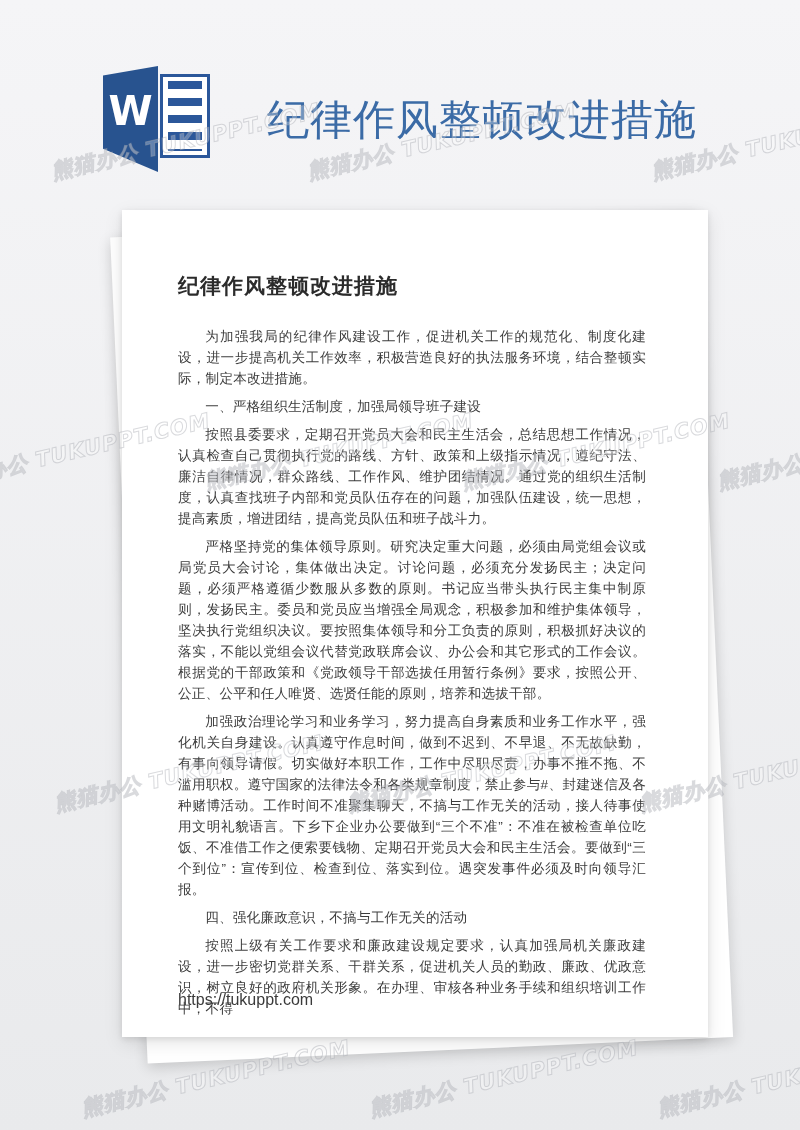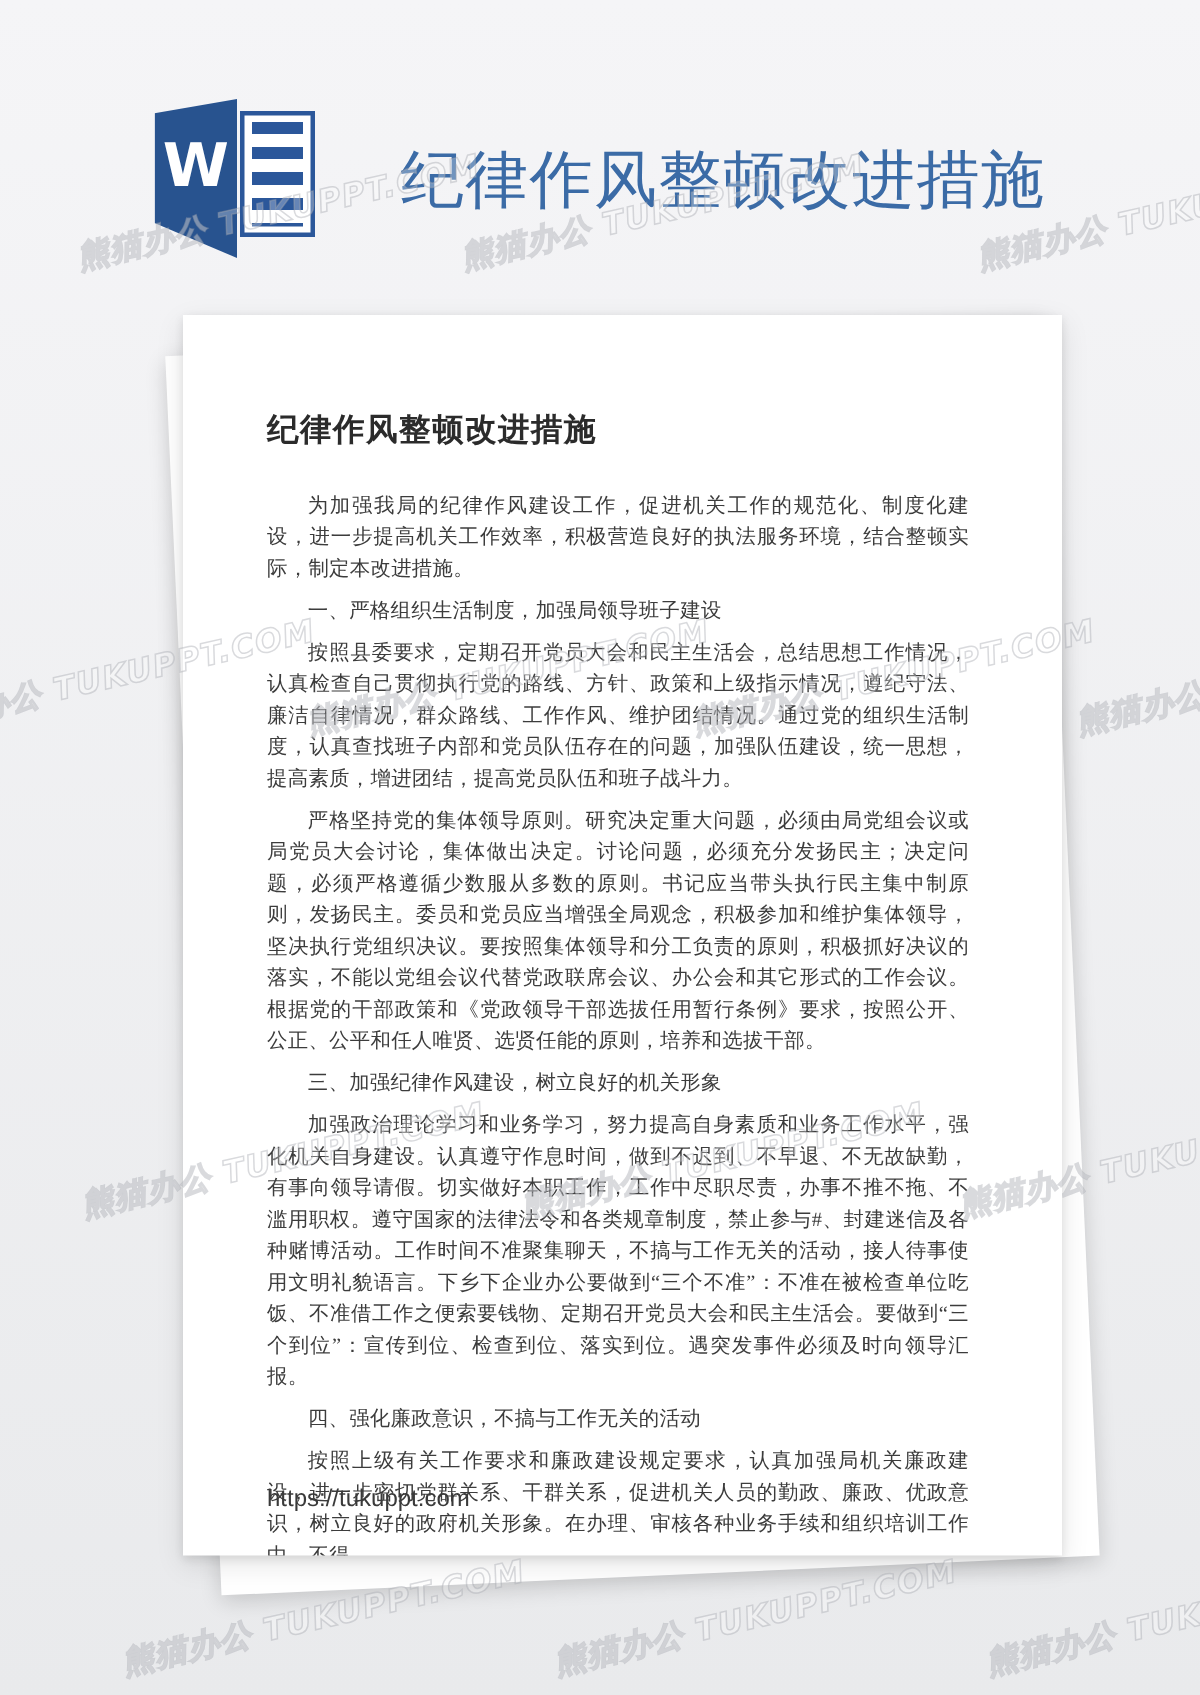--- a/index.html
+++ b/index.html
@@ -105,21 +105,21 @@
   .doc-title {
     margin: 0 0 26px 0;
     font-family: "Liberation Serif", "DejaVu Serif", serif;
     font-size: 21px;
     font-weight: 600;
     letter-spacing: 1px;
     color: #2b2b2b;
   }
   .doc-body p {
     margin: 0 0 7px 0;
-    font-family: Liberation Serif, serif;
+    font-family: Liberation Sans, sans-serif;
     font-size: 13.6px;
     line-height: 21px;
     color: var(--body-text, #3c3c3c);
     text-align: justify;
     text-indent: 2em;
     letter-spacing: 0.2px;
   }
   .doc-footer-url {
     position: absolute;
     left: 56px;
@@ -168,21 +168,20 @@
 
 <div class="back-page"></div>
 
 <article class="document-page">
   <h2 class="doc-title">纪律作风整顿改进措施</h2>
   <div class="doc-body" id="doc-body">
       <p>为加强我局的纪律作风建设工作，促进机关工作的规范化、制度化建设，进一步提高机关工作效率，积极营造良好的执法服务环境，结合整顿实际，制定本改进措施。</p>
       <p>一、严格组织生活制度，加强局领导班子建设</p>
       <p>按照县委要求，定期召开党员大会和民主生活会，总结思想工作情况，认真检查自己贯彻执行党的路线、方针、政策和上级指示情况，遵纪守法、廉洁自律情况，群众路线、工作作风、维护团结情况。通过党的组织生活制度，认真查找班子内部和党员队伍存在的问题，加强队伍建设，统一思想，提高素质，增进团结，提高党员队伍和班子战斗力。</p>
       <p>严格坚持党的集体领导原则。研究决定重大问题，必须由局党组会议或局党员大会讨论，集体做出决定。讨论问题，必须充分发扬民主；决定问题，必须严格遵循少数服从多数的原则。书记应当带头执行民主集中制原则，发扬民主。委员和党员应当增强全局观念，积极参加和维护集体领导，坚决执行党组织决议。要按照集体领导和分工负责的原则，积极抓好决议的落实，不能以党组会议代替党政联席会议、办公会和其它形式的工作会议。根据党的干部政策和《党政领导干部选拔任用暂行条例》要求，按照公开、公正、公平和任人唯贤、选贤任能的原则，培养和选拔干部。</p>
-      <p>三、加强纪律作风建设，树立良好的机关形象</p>
       <p>加强政治理论学习和业务学习，努力提高自身素质和业务工作水平，强化机关自身建设。认真遵守作息时间，做到不迟到、不早退、不无故缺勤，有事向领导请假。切实做好本职工作，工作中尽职尽责，办事不推不拖、不滥用职权。遵守国家的法律法令和各类规章制度，禁止参与#、封建迷信及各种赌博活动。工作时间不准聚集聊天，不搞与工作无关的活动，接人待事使用文明礼貌语言。下乡下企业办公要做到“三个不准”：不准在被检查单位吃饭、不准借工作之便索要钱物、定期召开党员大会和民主生活会。要做到“三个到位”：宣传到位、检查到位、落实到位。遇突发事件必须及时向领导汇报。</p>
       <p>四、强化廉政意识，不搞与工作无关的活动</p>
       <p>按照上级有关工作要求和廉政建设规定要求，认真加强局机关廉政建设，进一步密切党群关系、干群关系，促进机关人员的勤政、廉政、优政意识，树立良好的政府机关形象。在办理、审核各种业务手续和组织培训工作中，不得</p>
     </div>
   <div class="doc-footer-url">https://tukuppt.com</div>
 </article>
 
 <div class="watermark-layer" id="watermark-layer">
     <span class="watermark" style="left: 52px; top: 158px;">熊猫办公 TUKUPPT.COM</span>
     <span class="watermark" style="left: 308px; top: 158px;">熊猫办公 TUKUPPT.COM</span>

